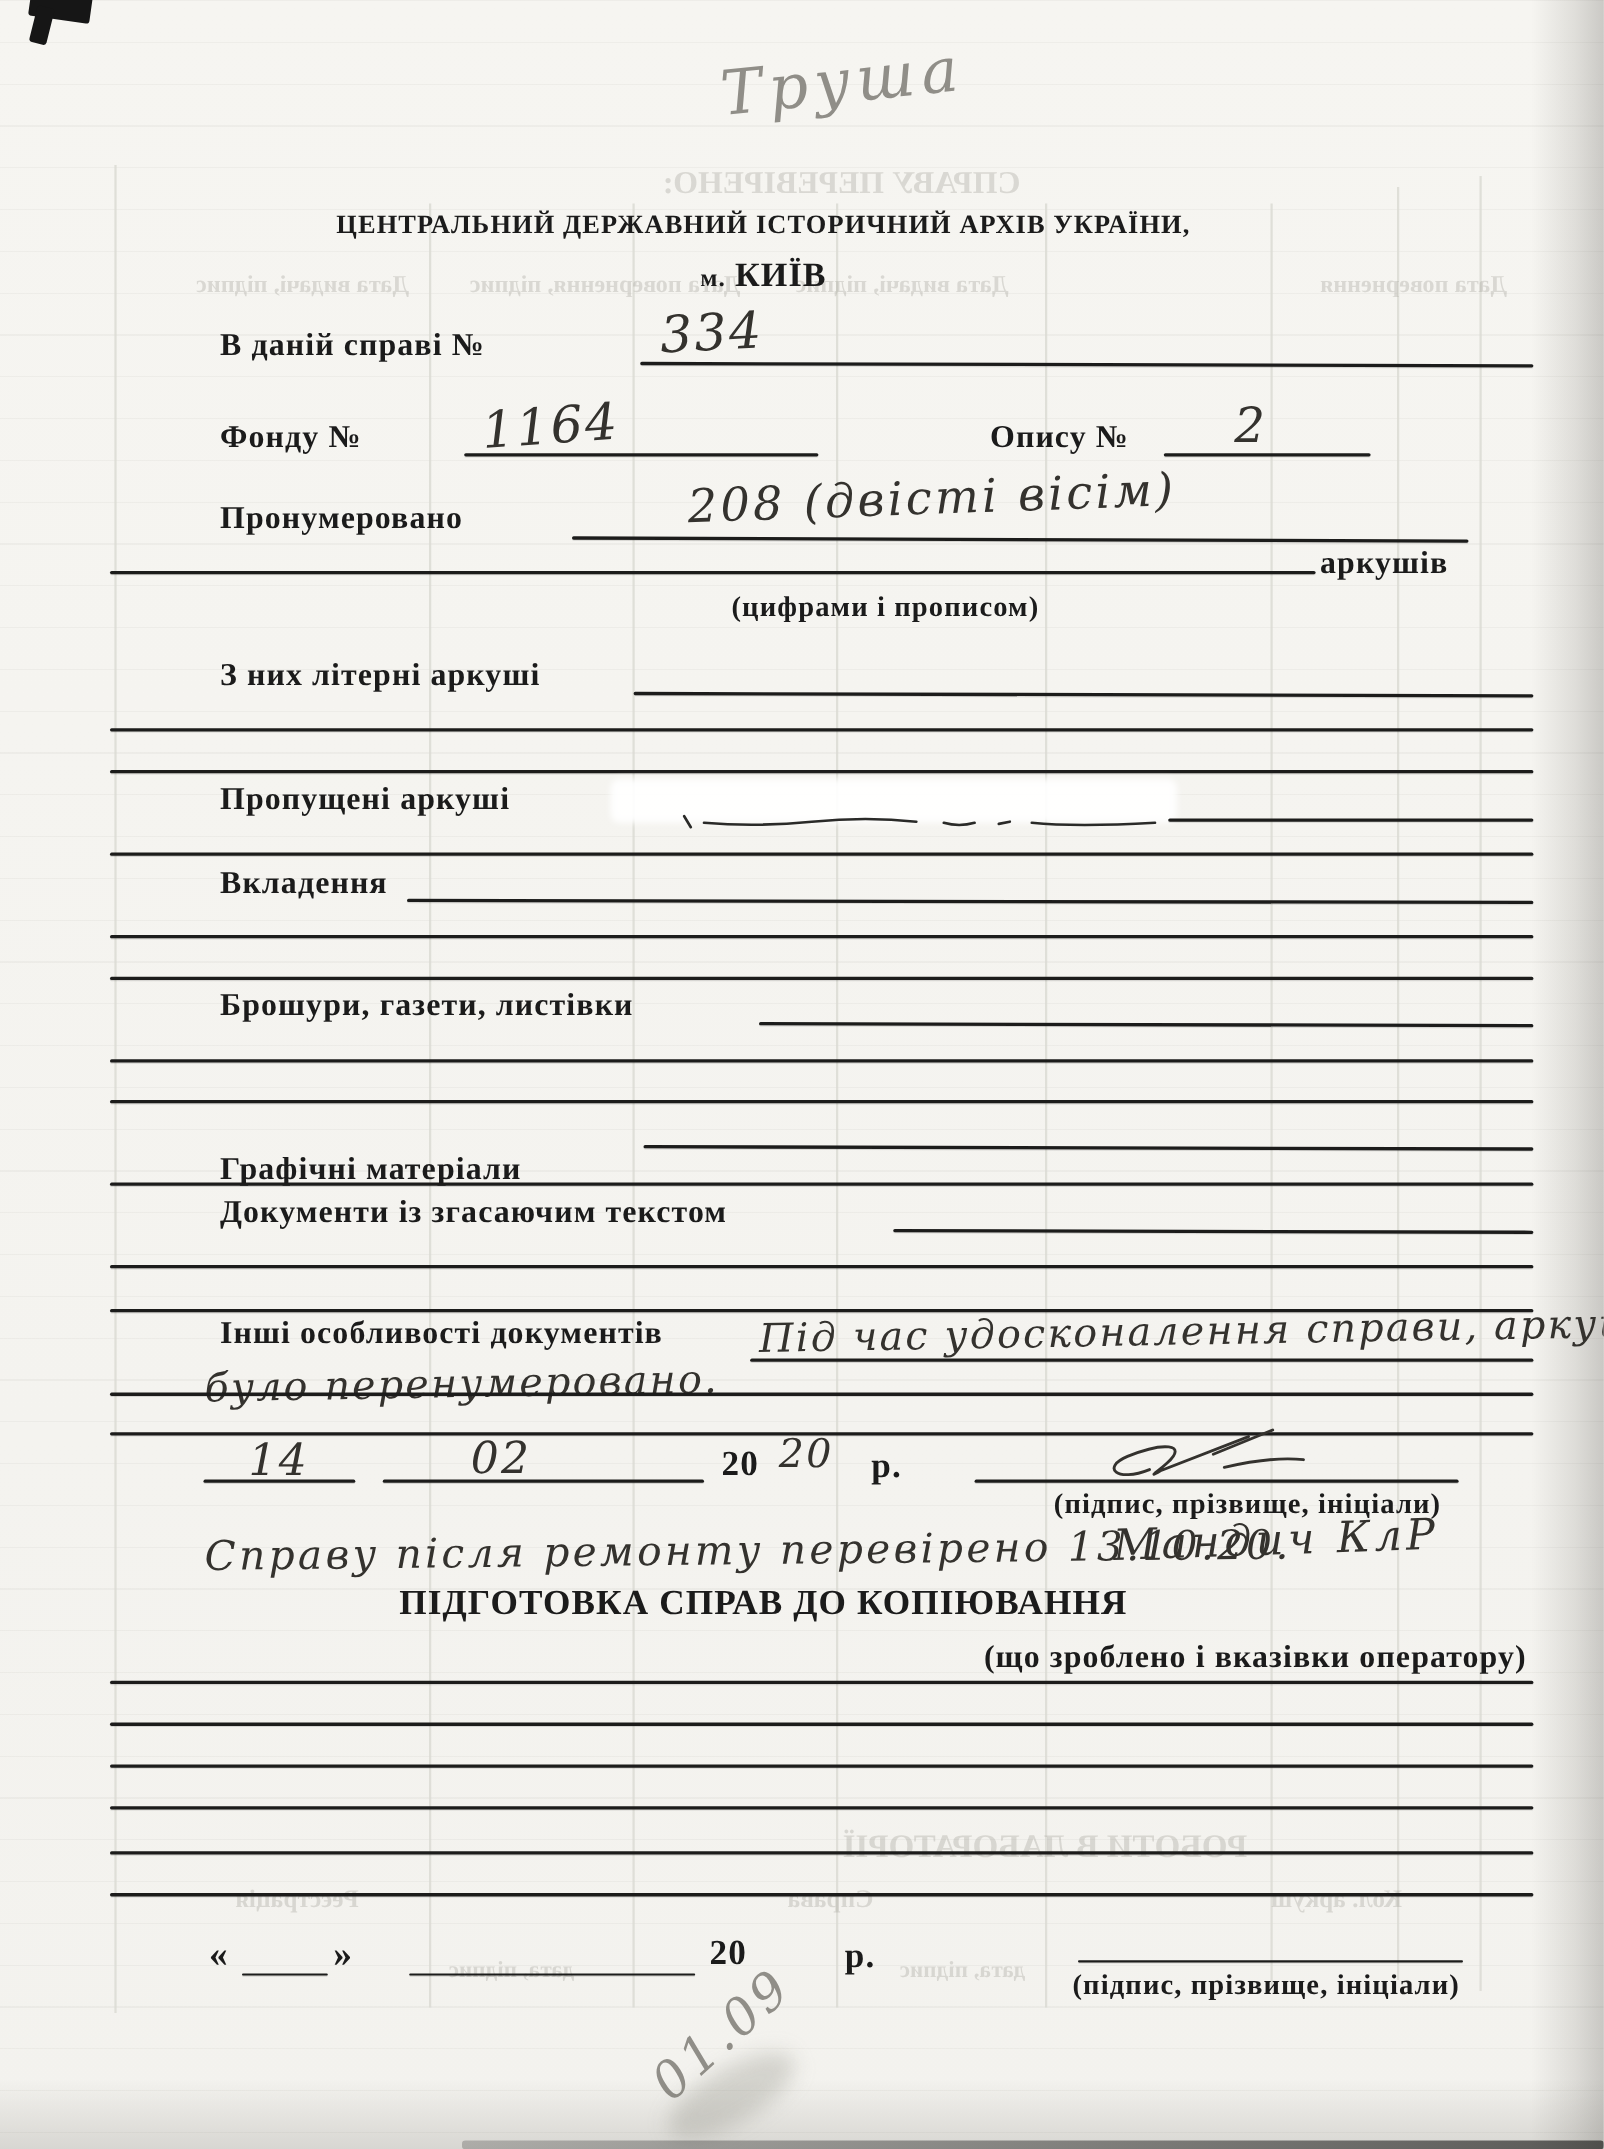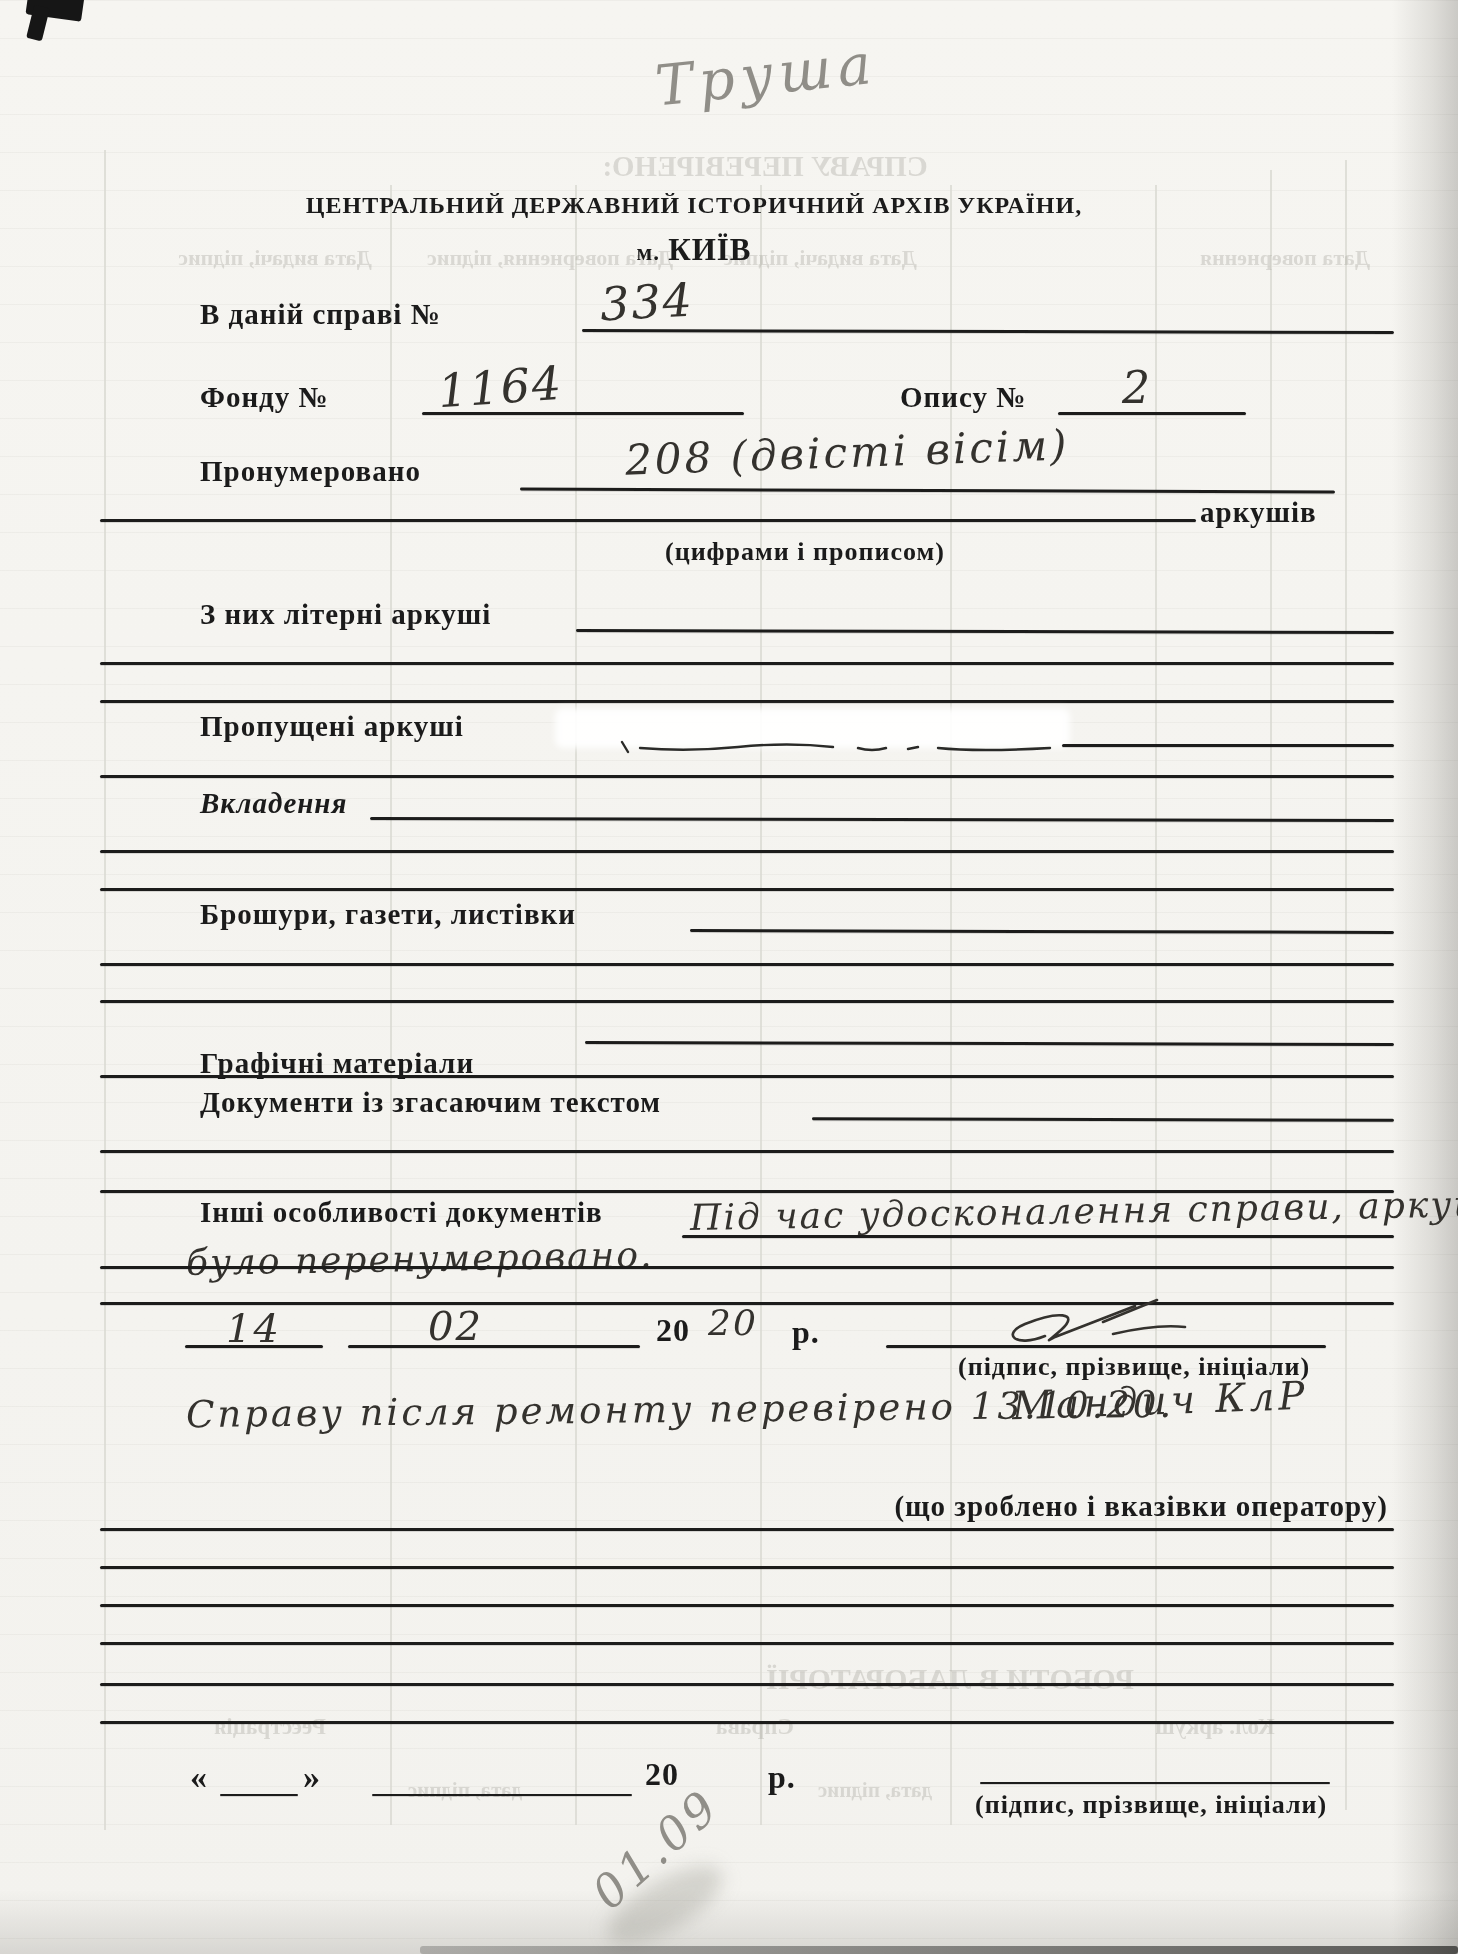--- a/index.html
+++ b/index.html
@@ -86,21 +86,21 @@
   <div class="rule" style="left:100px;top:700px;width:1294px;"></div>
 
   <div class="lbl" style="left:200px;top:710px;">Пропущені аркуші</div>
   <div style="position:absolute;left:555px;top:708px;width:515px;height:40px;background:rgba(255,255,255,.92);filter:blur(3px);border-radius:8px;"></div>
   <svg style="position:absolute;left:618px;top:738px;" width="440" height="16" viewBox="0 0 440 16">
     <path d="M4 4 L10 14 M22 10 Q70 14 120 9 T215 9 M240 10 q14 4 28 0 M290 11 l10 -2 M320 10 q40 4 112 0" stroke="#2a2a28" stroke-width="2.4" fill="none" stroke-linecap="round"></path>
   </svg>
   <div class="rule" style="left:1062px;top:744px;width:332px;"></div>
   <div class="rule" style="left:100px;top:775px;width:1294px;"></div>
 
-  <div class="lbl" style="left:200px;top:787px;font-style:italic;">Вкладення</div>
+  <div class="lbl" style="left:200px;top:787px;">Вкладення</div>
   <div class="rule" style="left:370px;top:818px;width:1024px;transform:rotate(.1deg);"></div>
   <div class="rule" style="left:100px;top:850px;width:1294px;"></div>
   <div class="rule" style="left:100px;top:888px;width:1294px;"></div>
 
   <div class="lbl" style="left:200px;top:898px;">Брошури, газети, листівки</div>
   <div class="rule" style="left:690px;top:930px;width:704px;transform:rotate(.15deg);"></div>
   <div class="rule" style="left:100px;top:963px;width:1294px;"></div>
   <div class="rule" style="left:100px;top:1000px;width:1294px;"></div>
 
   <div class="lbl" style="left:200px;top:1010px;margin-top:37px;">Графічні матеріали</div>
@@ -128,20 +128,21 @@
   <div class="lbl" style="left:792px;top:1314px;font-size:32px;">р.</div>
   <svg style="position:absolute;left:985px;top:1292px;" width="240" height="58" viewBox="0 0 240 58">
     <path d="M60 44 C 30 56, 16 42, 40 32 C 72 19, 96 20, 76 38 C 66 47, 58 52, 70 45 L 150 14 M118 30 L 172 8 M128 42 C 158 35, 182 33, 200 35" stroke="#34322e" stroke-width="2.6" fill="none" stroke-linecap="round"></path>
   </svg>
   <div class="rule" style="left:886px;top:1345px;width:440px;"></div>
   <div class="lbl cap" style="left:958px;top:1352px;">(підпис, прізвище, ініціали)</div>
 
   <div class="hw" style="left:186px;top:1388px;font-size:37px;letter-spacing:3px;transform:rotate(-.6deg);">Справу після ремонту перевірено 13.10.20.</div>
   <div class="hw" style="left:1012px;top:1378px;font-size:39px;letter-spacing:4px;transform:rotate(-2deg);">Мандич КлР</div>
 
+  <div class="lbl" style="left:0;right:70px;top:1438px;text-align:center;font-size:32px;">ПІДГОТОВКА СПРАВ ДО КОПІЮВАННЯ</div>
   <div class="lbl" style="left:0;right:70px;top:1490px;text-align:right;font-size:29px;">(що зроблено і вказівки оператору)</div>
 
   <div class="rule" style="left:100px;top:1528px;width:1294px;"></div>
   <div class="rule" style="left:100px;top:1566px;width:1294px;"></div>
   <div class="rule" style="left:100px;top:1604px;width:1294px;"></div>
   <div class="rule" style="left:100px;top:1642px;width:1294px;"></div>
   <div class="rule" style="left:100px;top:1683px;width:1294px;"></div>
   <div class="rule" style="left:100px;top:1721px;width:1294px;"></div>
 
   <div class="lbl" style="left:190px;top:1758px;font-size:34px;">«</div>

